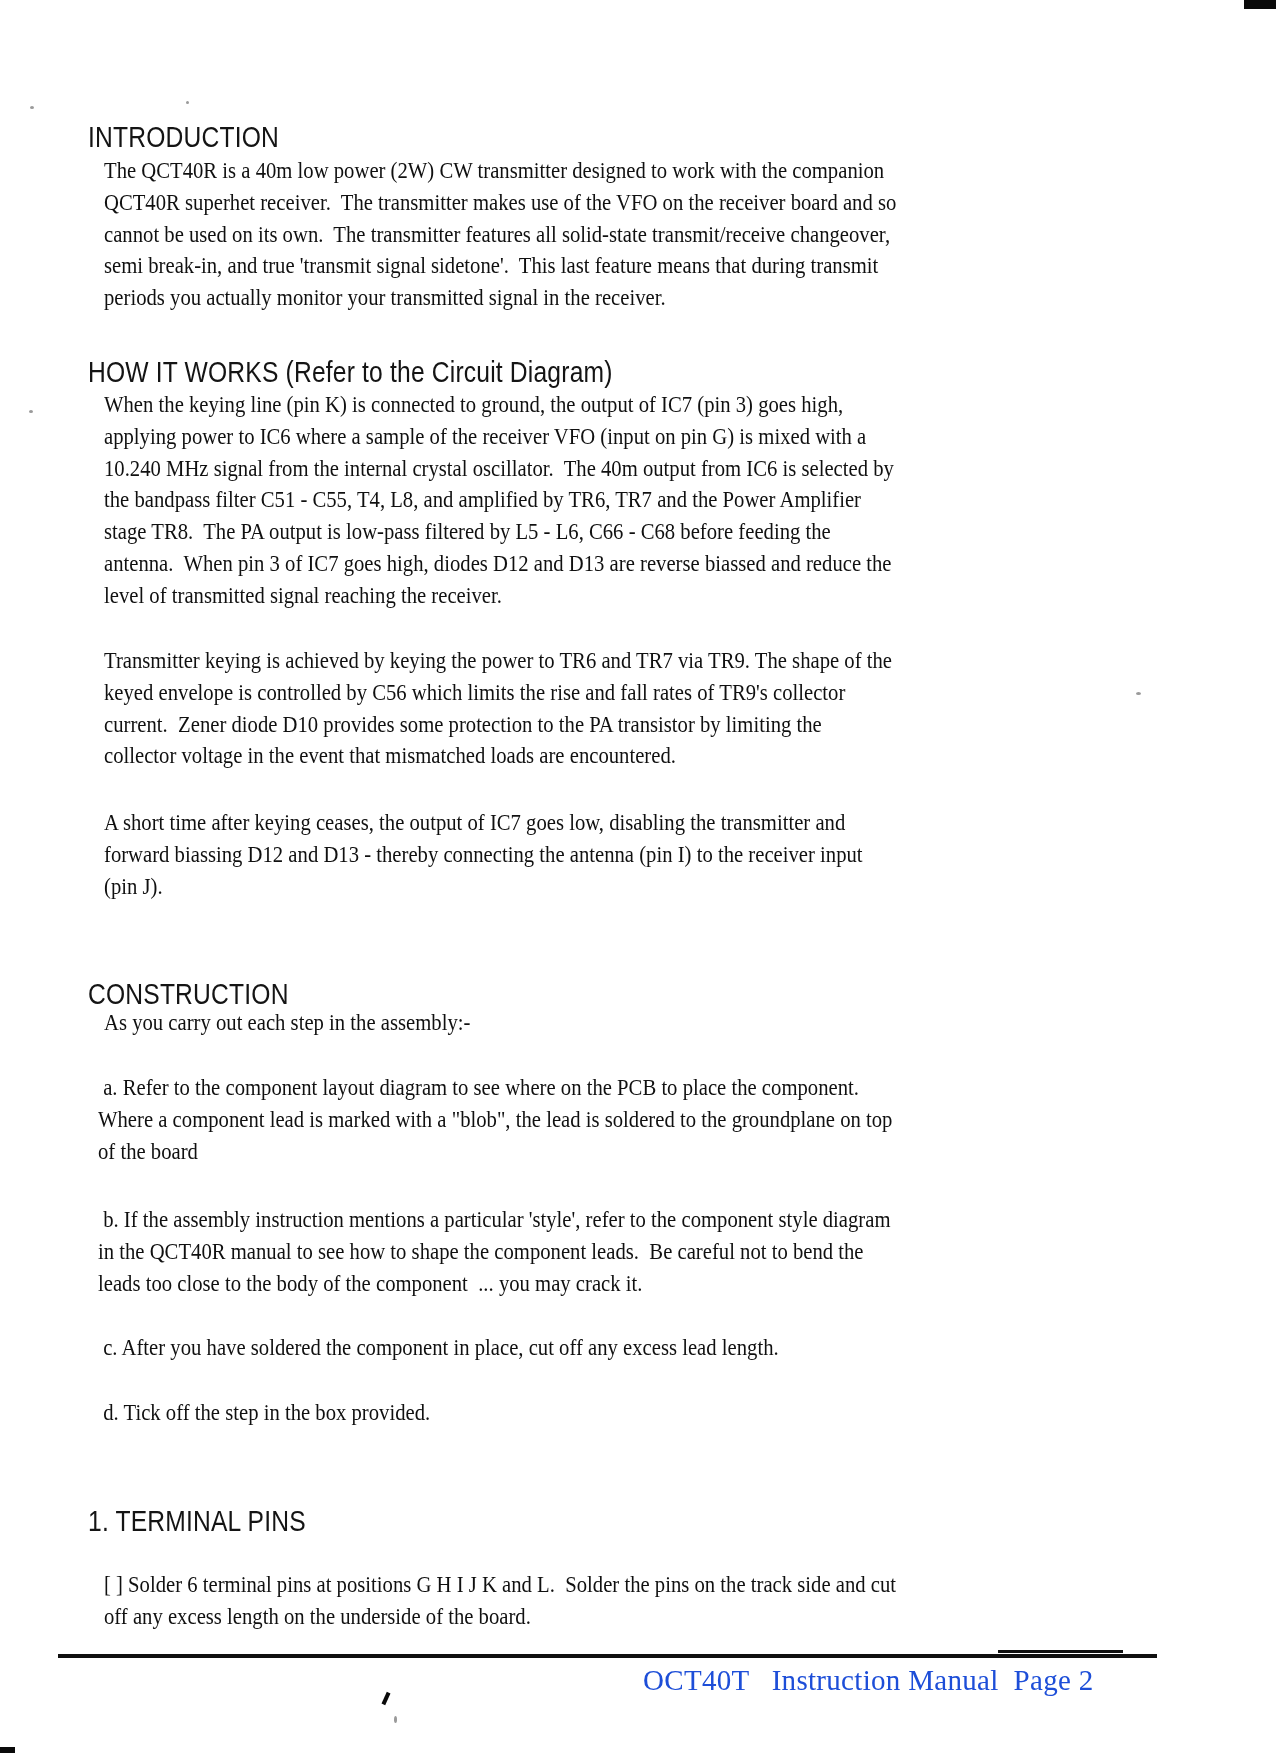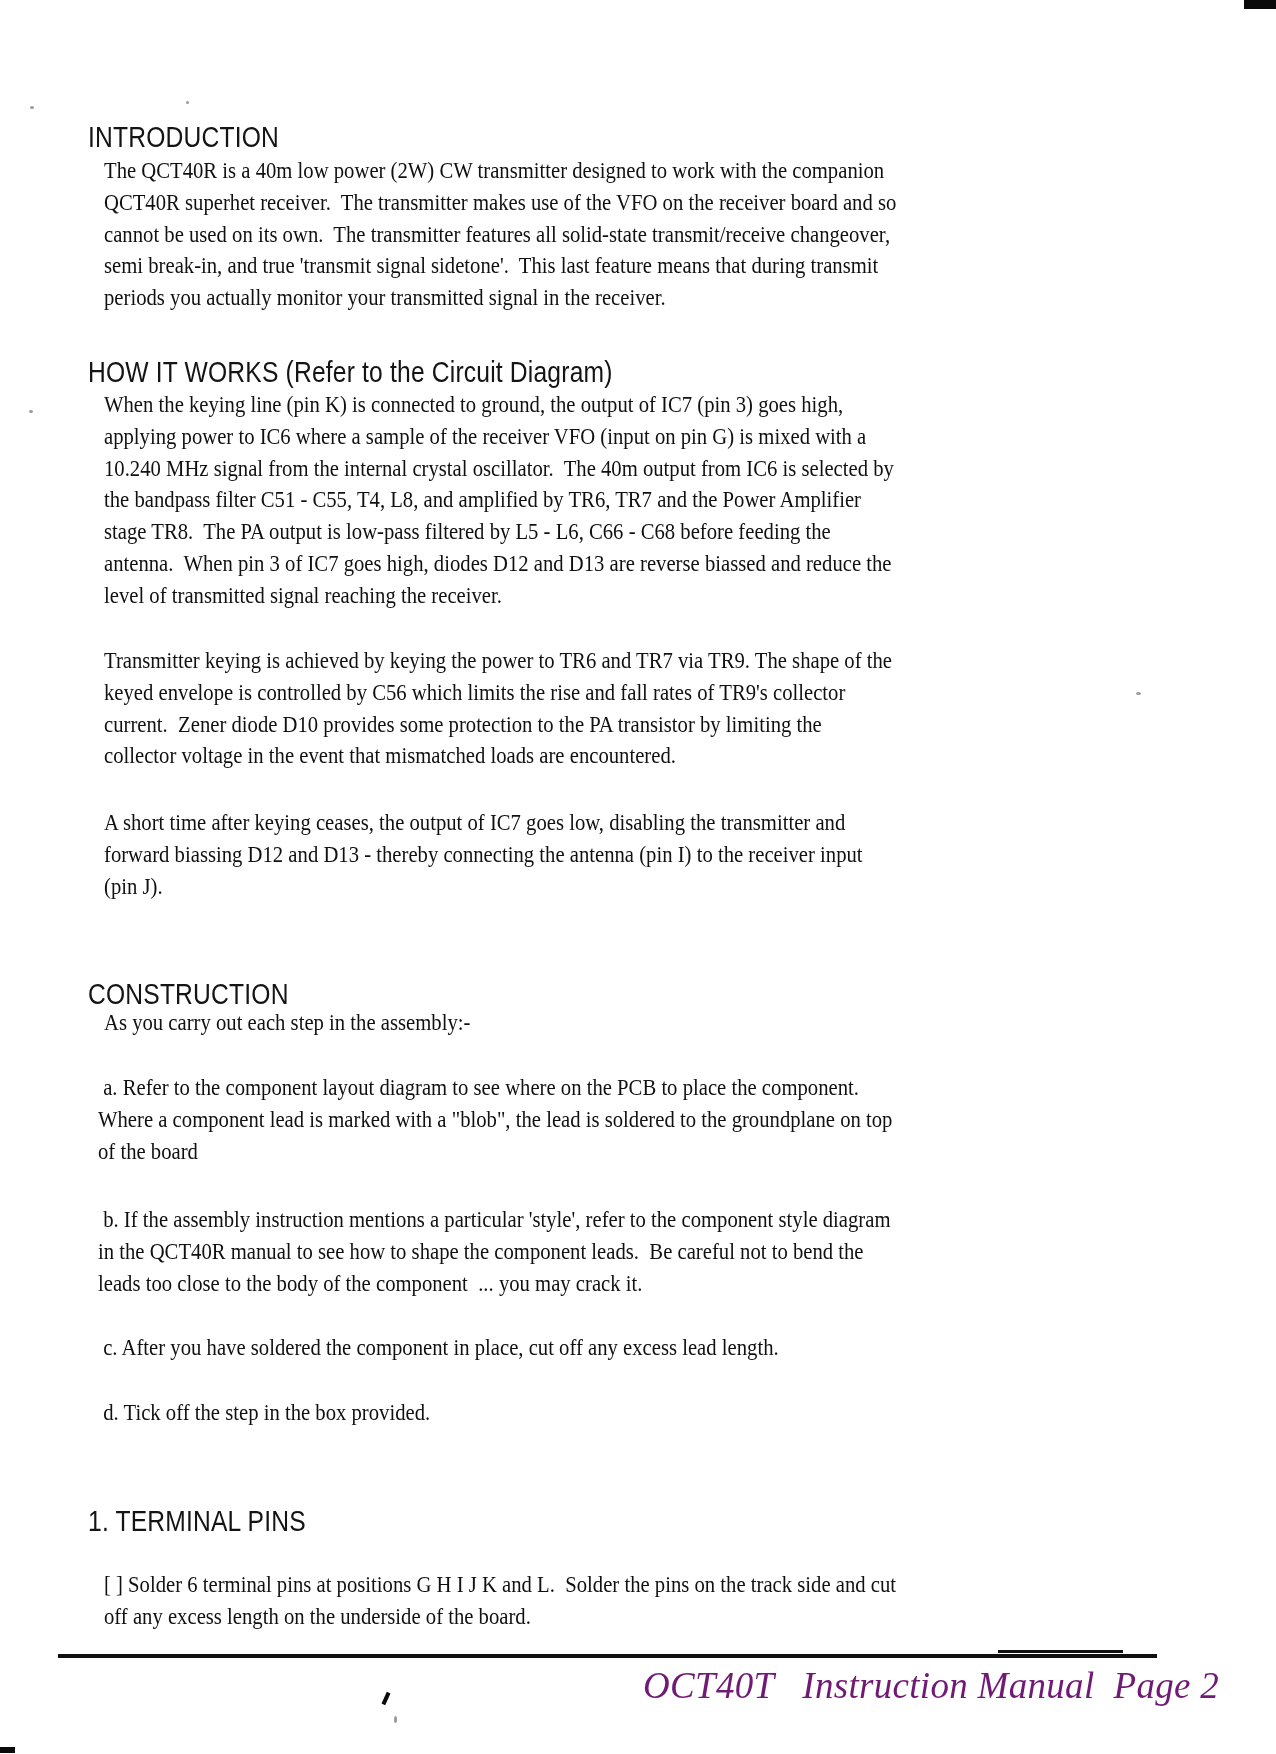--- a/index.html
+++ b/index.html
@@ -32,23 +32,22 @@
     font-size: 23.5px;
     line-height: 31.8px;
     color: #101010;
     white-space: pre;
     transform: scaleX(0.88);
     transform-origin: left top;
     letter-spacing: 0px;
   }
   .footer-text {
     font-family: "Liberation Serif", serif;
-    font-style: italic;
-    font-size: 37px;
-    color: #701a75;
+    font-size: 29px;
+    color: #1d4ed8;
     white-space: pre;
     letter-spacing: 0.3px;
   }
   .rule {
     background: #101010;
   }
   .artifact {
     background: #0a0a0a;
   }
   .speck {

